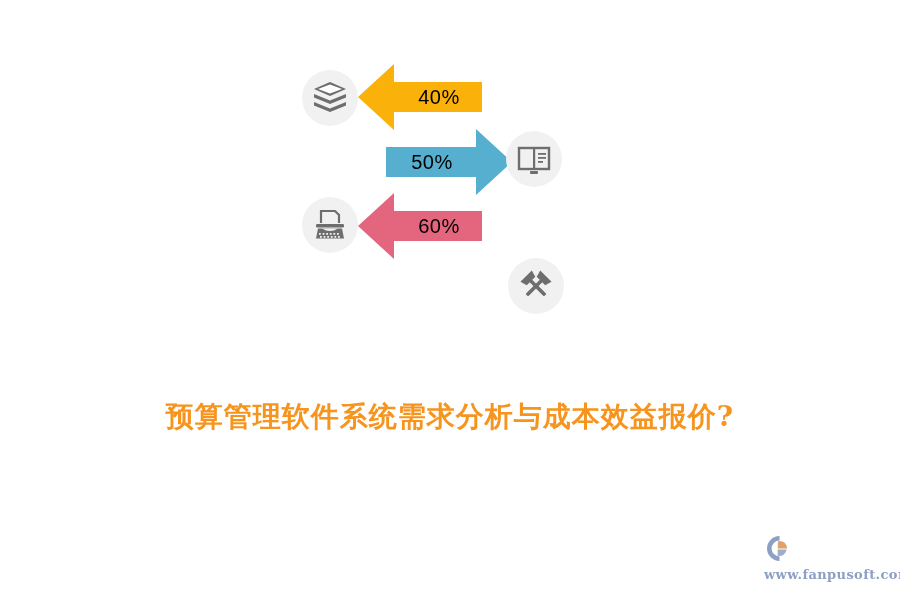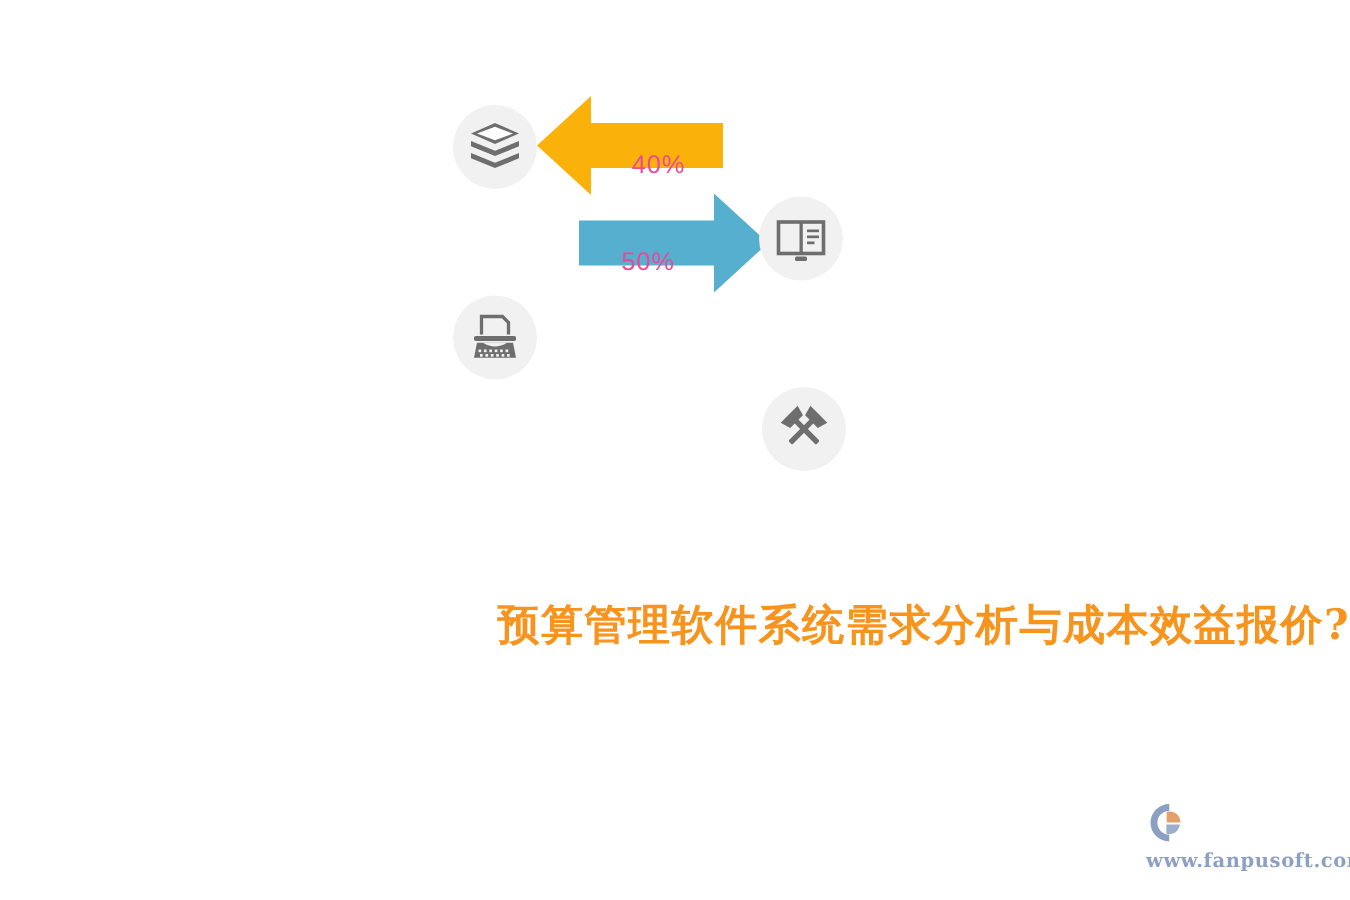--- a/index.html
+++ b/index.html
@@ -56,25 +56,25 @@
     z-index: 2;
   }
   .arrow-row svg {
     position: absolute;
     left: 0;
     top: 0;
     display: block;
   }
   .arrow-label {
     position: absolute;
-    top: 13px;
+    top: 0;
     height: 70px;
     line-height: 70px;
-    color: #ec4899;
-    font-size: 17px;
+    color: #000000;
+    font-size: 20px;
     font-family: "Liberation Sans", "DejaVu Sans", sans-serif;
     letter-spacing: 0.5px;
     z-index: 4;
     white-space: nowrap;
   }
 
   
   #row-40 { left: 358px; top: 62px; width: 124px; }
   #row-40 .arrow-label { left: 44px; width: 74px; text-align: center; }
 
@@ -89,21 +89,21 @@
   
   #row-70 { left: 386px; top: 254px; width: 126px; }
   #row-70 .arrow-label { left: 8px; width: 76px; text-align: center; }
 
   
   #title {
     position: absolute;
     left: 0;
     top: 398px;
     width: 900px;
-    text-align: right;
+    text-align: center;
     color: #F7941D;
     font-family: "DejaVu Serif", "Liberation Serif", serif;
     font-size: 28px;
     font-weight: bold;
     letter-spacing: 1px;
     white-space: nowrap;
   }
 
   
   #watermark {
@@ -208,20 +208,26 @@
           <rect x="10" y="31" width="1.8" height="1.8"></rect>
           <rect x="13.6" y="31" width="1.8" height="1.8"></rect>
           <rect x="17.2" y="31" width="1.8" height="1.8"></rect>
           <rect x="20.8" y="31" width="1.8" height="1.8"></rect>
           <rect x="24.4" y="31" width="1.8" height="1.8"></rect>
           <rect x="28" y="31" width="1.8" height="1.8"></rect>
         </g>
       </svg>
     </div>
 
+    <div class="arrow-row" id="row-60">
+      <svg width="124" height="70" viewBox="0 0 124 70">
+        <polygon points="0,35 36,2 36,20 124,20 124,50 36,50 36,68" fill="#E4657E"></polygon>
+      </svg>
+      <div class="arrow-label">60%</div>
+    </div>
 
 
     <div class="icon-badge badge-hammers">
       <svg width="40" height="40" viewBox="0 0 40 40">
         <g fill="#6E6E6E">
 
           <g transform="rotate(45 20 20)">
             <rect x="18.2" y="9" width="3.6" height="24" rx="1"></rect>
             <path d="M12 6 L28 6 L26 13 L14 13 Z"></path>
           </g>

